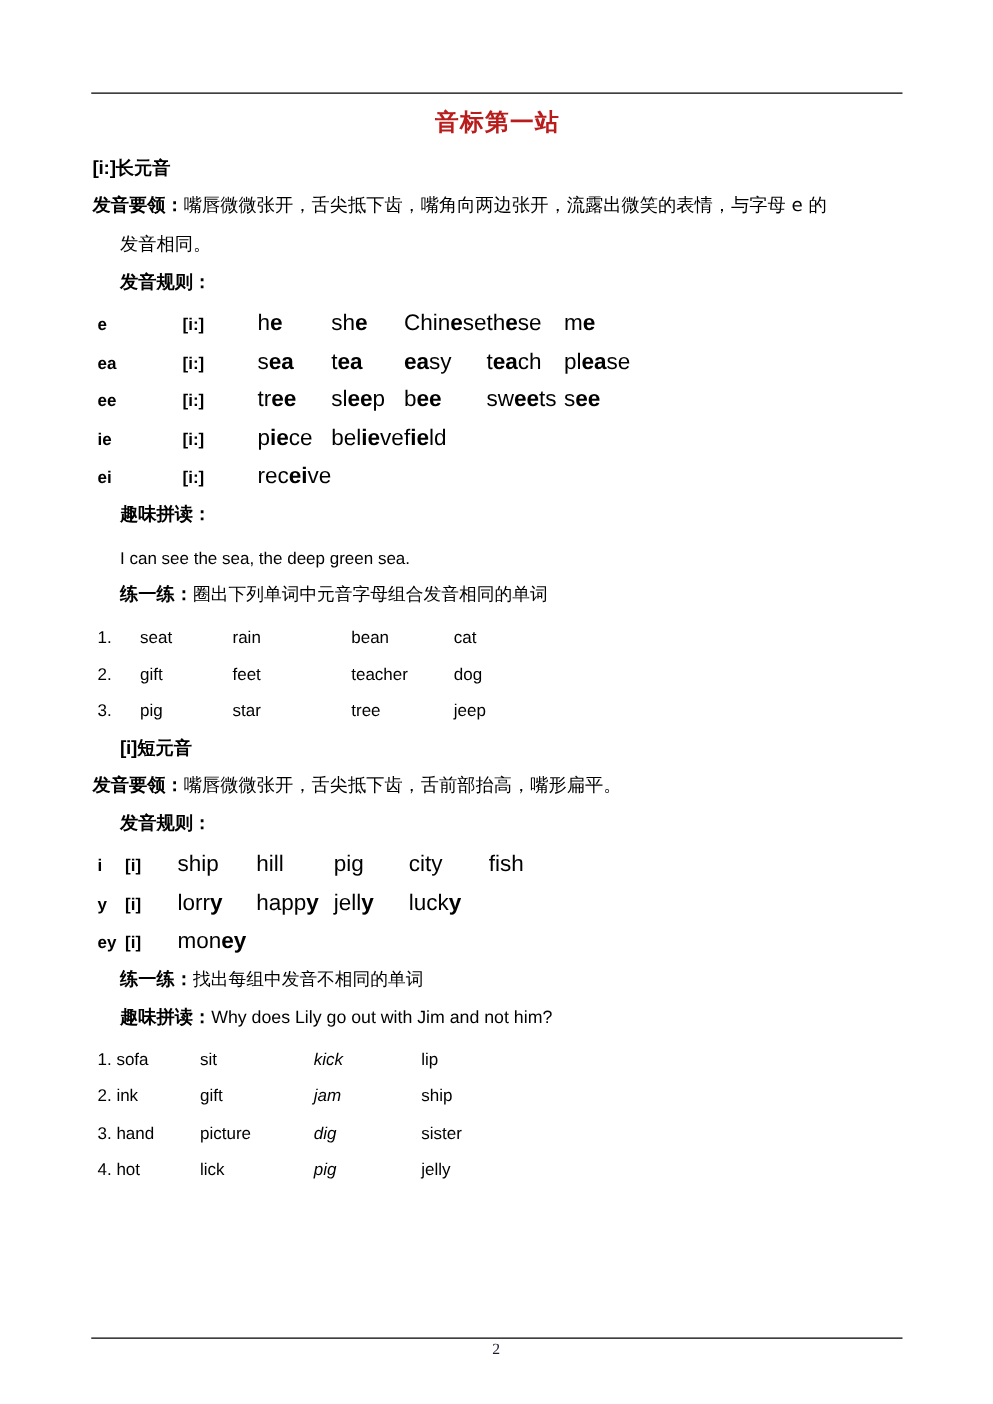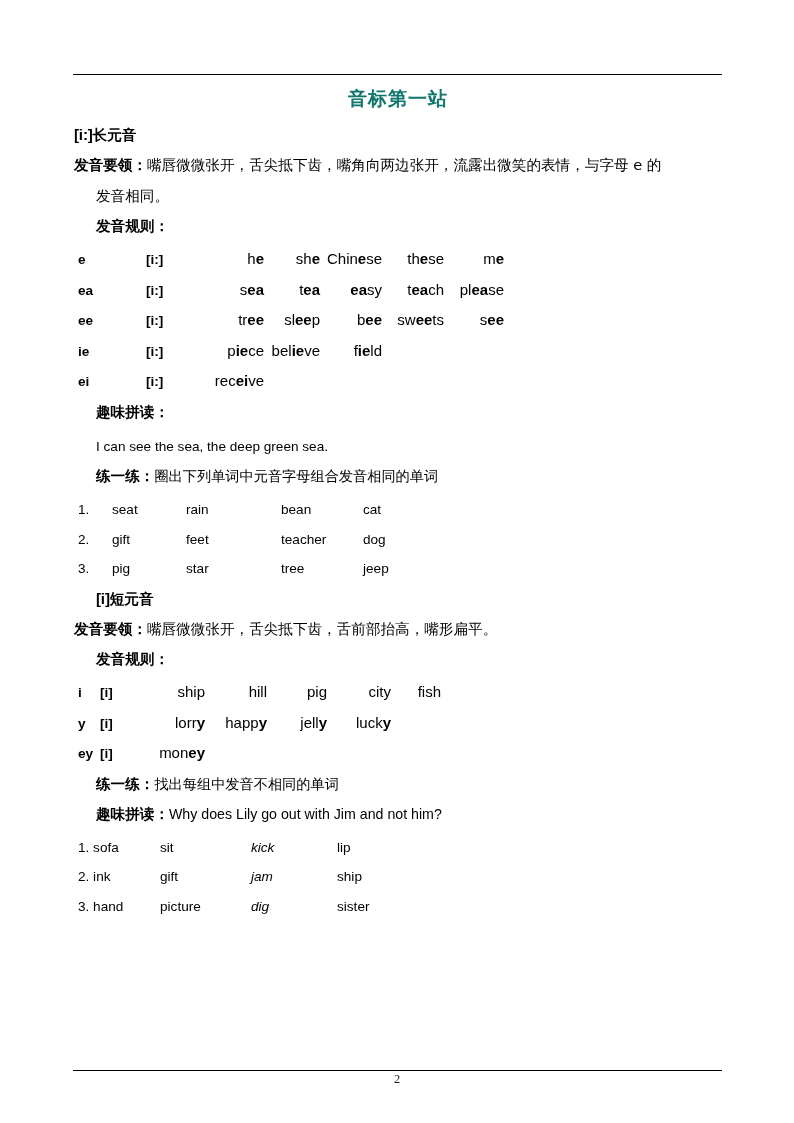--- a/index.html
+++ b/index.html
@@ -54,21 +54,21 @@
     left: 74px;
     top: 86px;
     width: 648px;
   }
   .doc-title {
     text-align: center;
     font-family: "Liberation Serif", "DejaVu Serif", serif;
     font-weight: bold;
     font-size: 19px;
     letter-spacing: 1px;
-    color: #0f766e;
+    color: #b91c1c;
     margin: 0 0 8px 0;
     line-height: 26px;
   }
   .cn {
     font-family: "DejaVu Sans", "Liberation Sans", sans-serif;
     font-size: 14.6px;
   }
   .b { font-weight: bold; }
   .para {
     font-size: 14.6px;
@@ -103,21 +103,21 @@
     font-size: 13.6px;
   }
   .rules td {
     padding: 0;
     vertical-align: baseline;
     line-height: 29.5px;
     white-space: nowrap;
   }
   .rules .c-letter { font-weight: bold; }
   .rules .c-ipa { font-weight: bold; }
-  .rules .word { font-size: 15px; text-align: right; }
+  .rules .word { font-size: 18px; }
   
   .rules-long .c-letter { width: 68px; }
   .rules-long .c-ipa    { width: 60px; }
   .rules-long .w1 { width: 58px; }
   .rules-long .w2 { width: 56px; }
   .rules-long .w3 { width: 62px; }
   .rules-long .w4 { width: 62px; }
   .rules-long .w5 { width: 60px; }
   
   .rules-short .c-letter { width: 22px; }
@@ -333,20 +333,26 @@
           <td class="c2">gift</td>
           <td class="c3">jam</td>
           <td>ship</td>
         </tr>
         <tr>
           <td class="numword">3. hand</td>
           <td class="c2">picture</td>
           <td class="c3">dig</td>
           <td>sister</td>
         </tr>
+        <tr>
+          <td class="numword">4. hot</td>
+          <td class="c2">lick</td>
+          <td class="c3">pig</td>
+          <td>jelly</td>
+        </tr>
       </tbody>
     </table>
 
   </div>
 
   <div class="ftr-rule"></div>
   <div class="page-number">2</div>
 
 </div>
 

